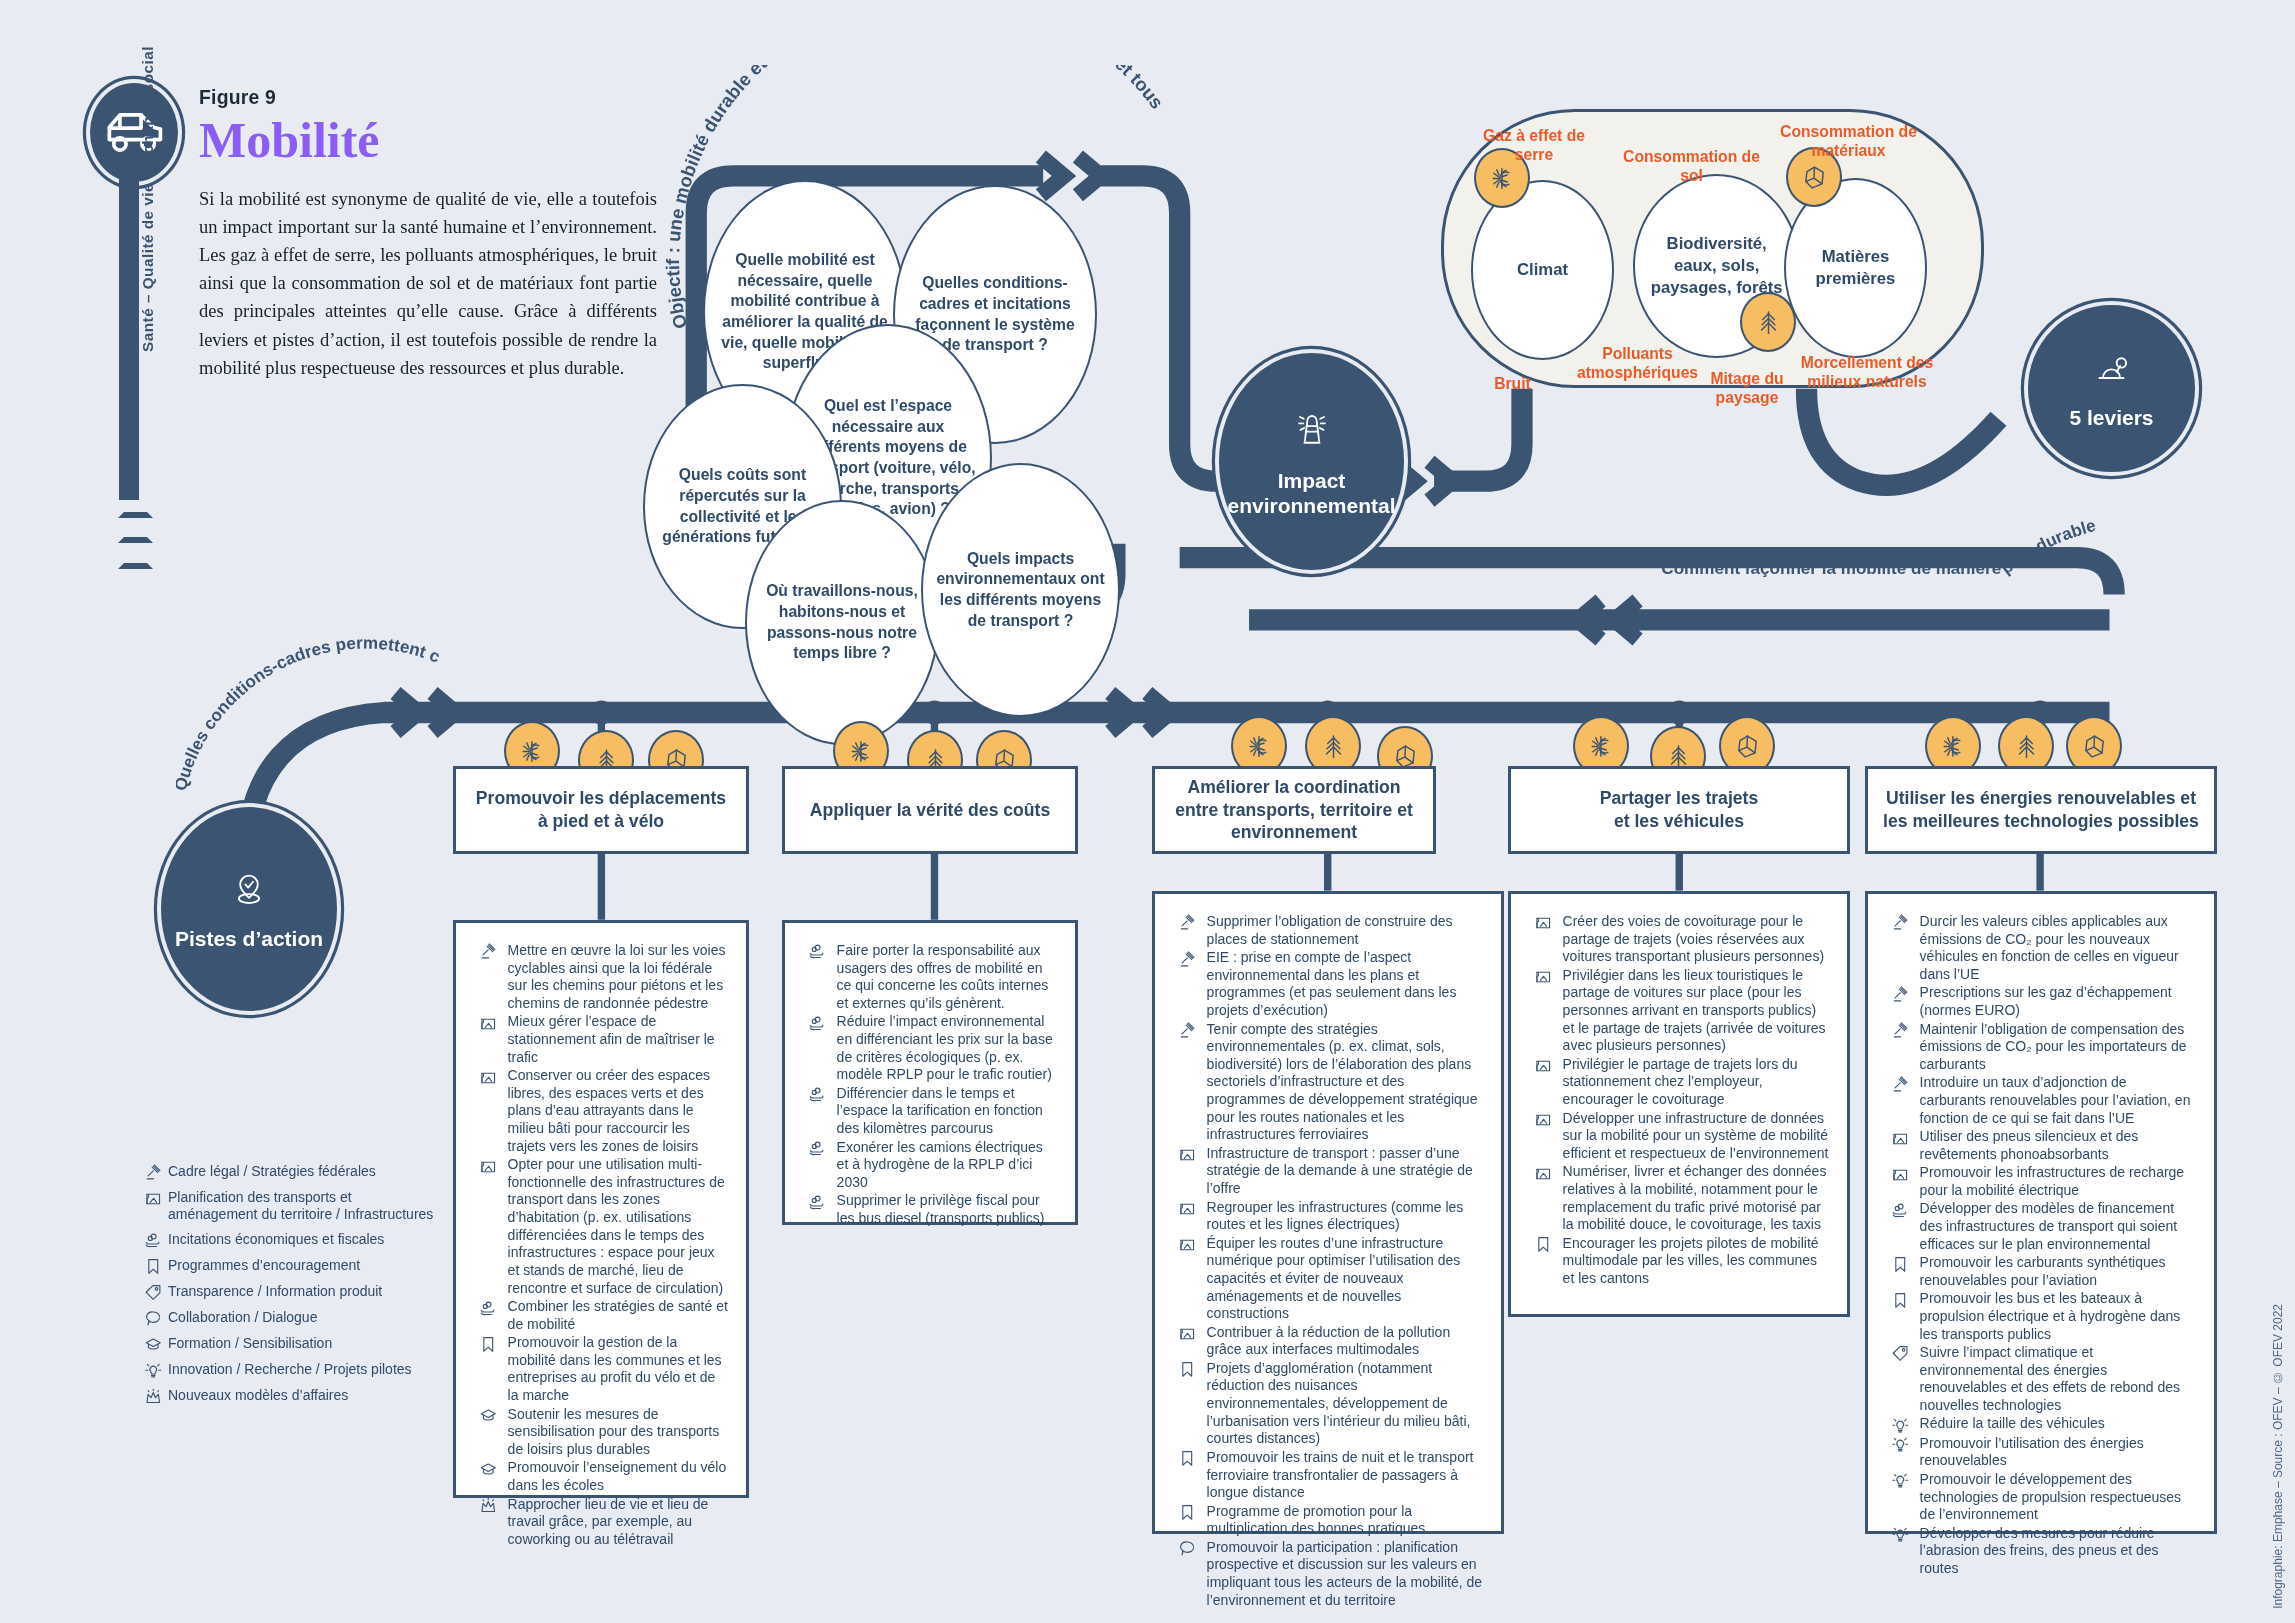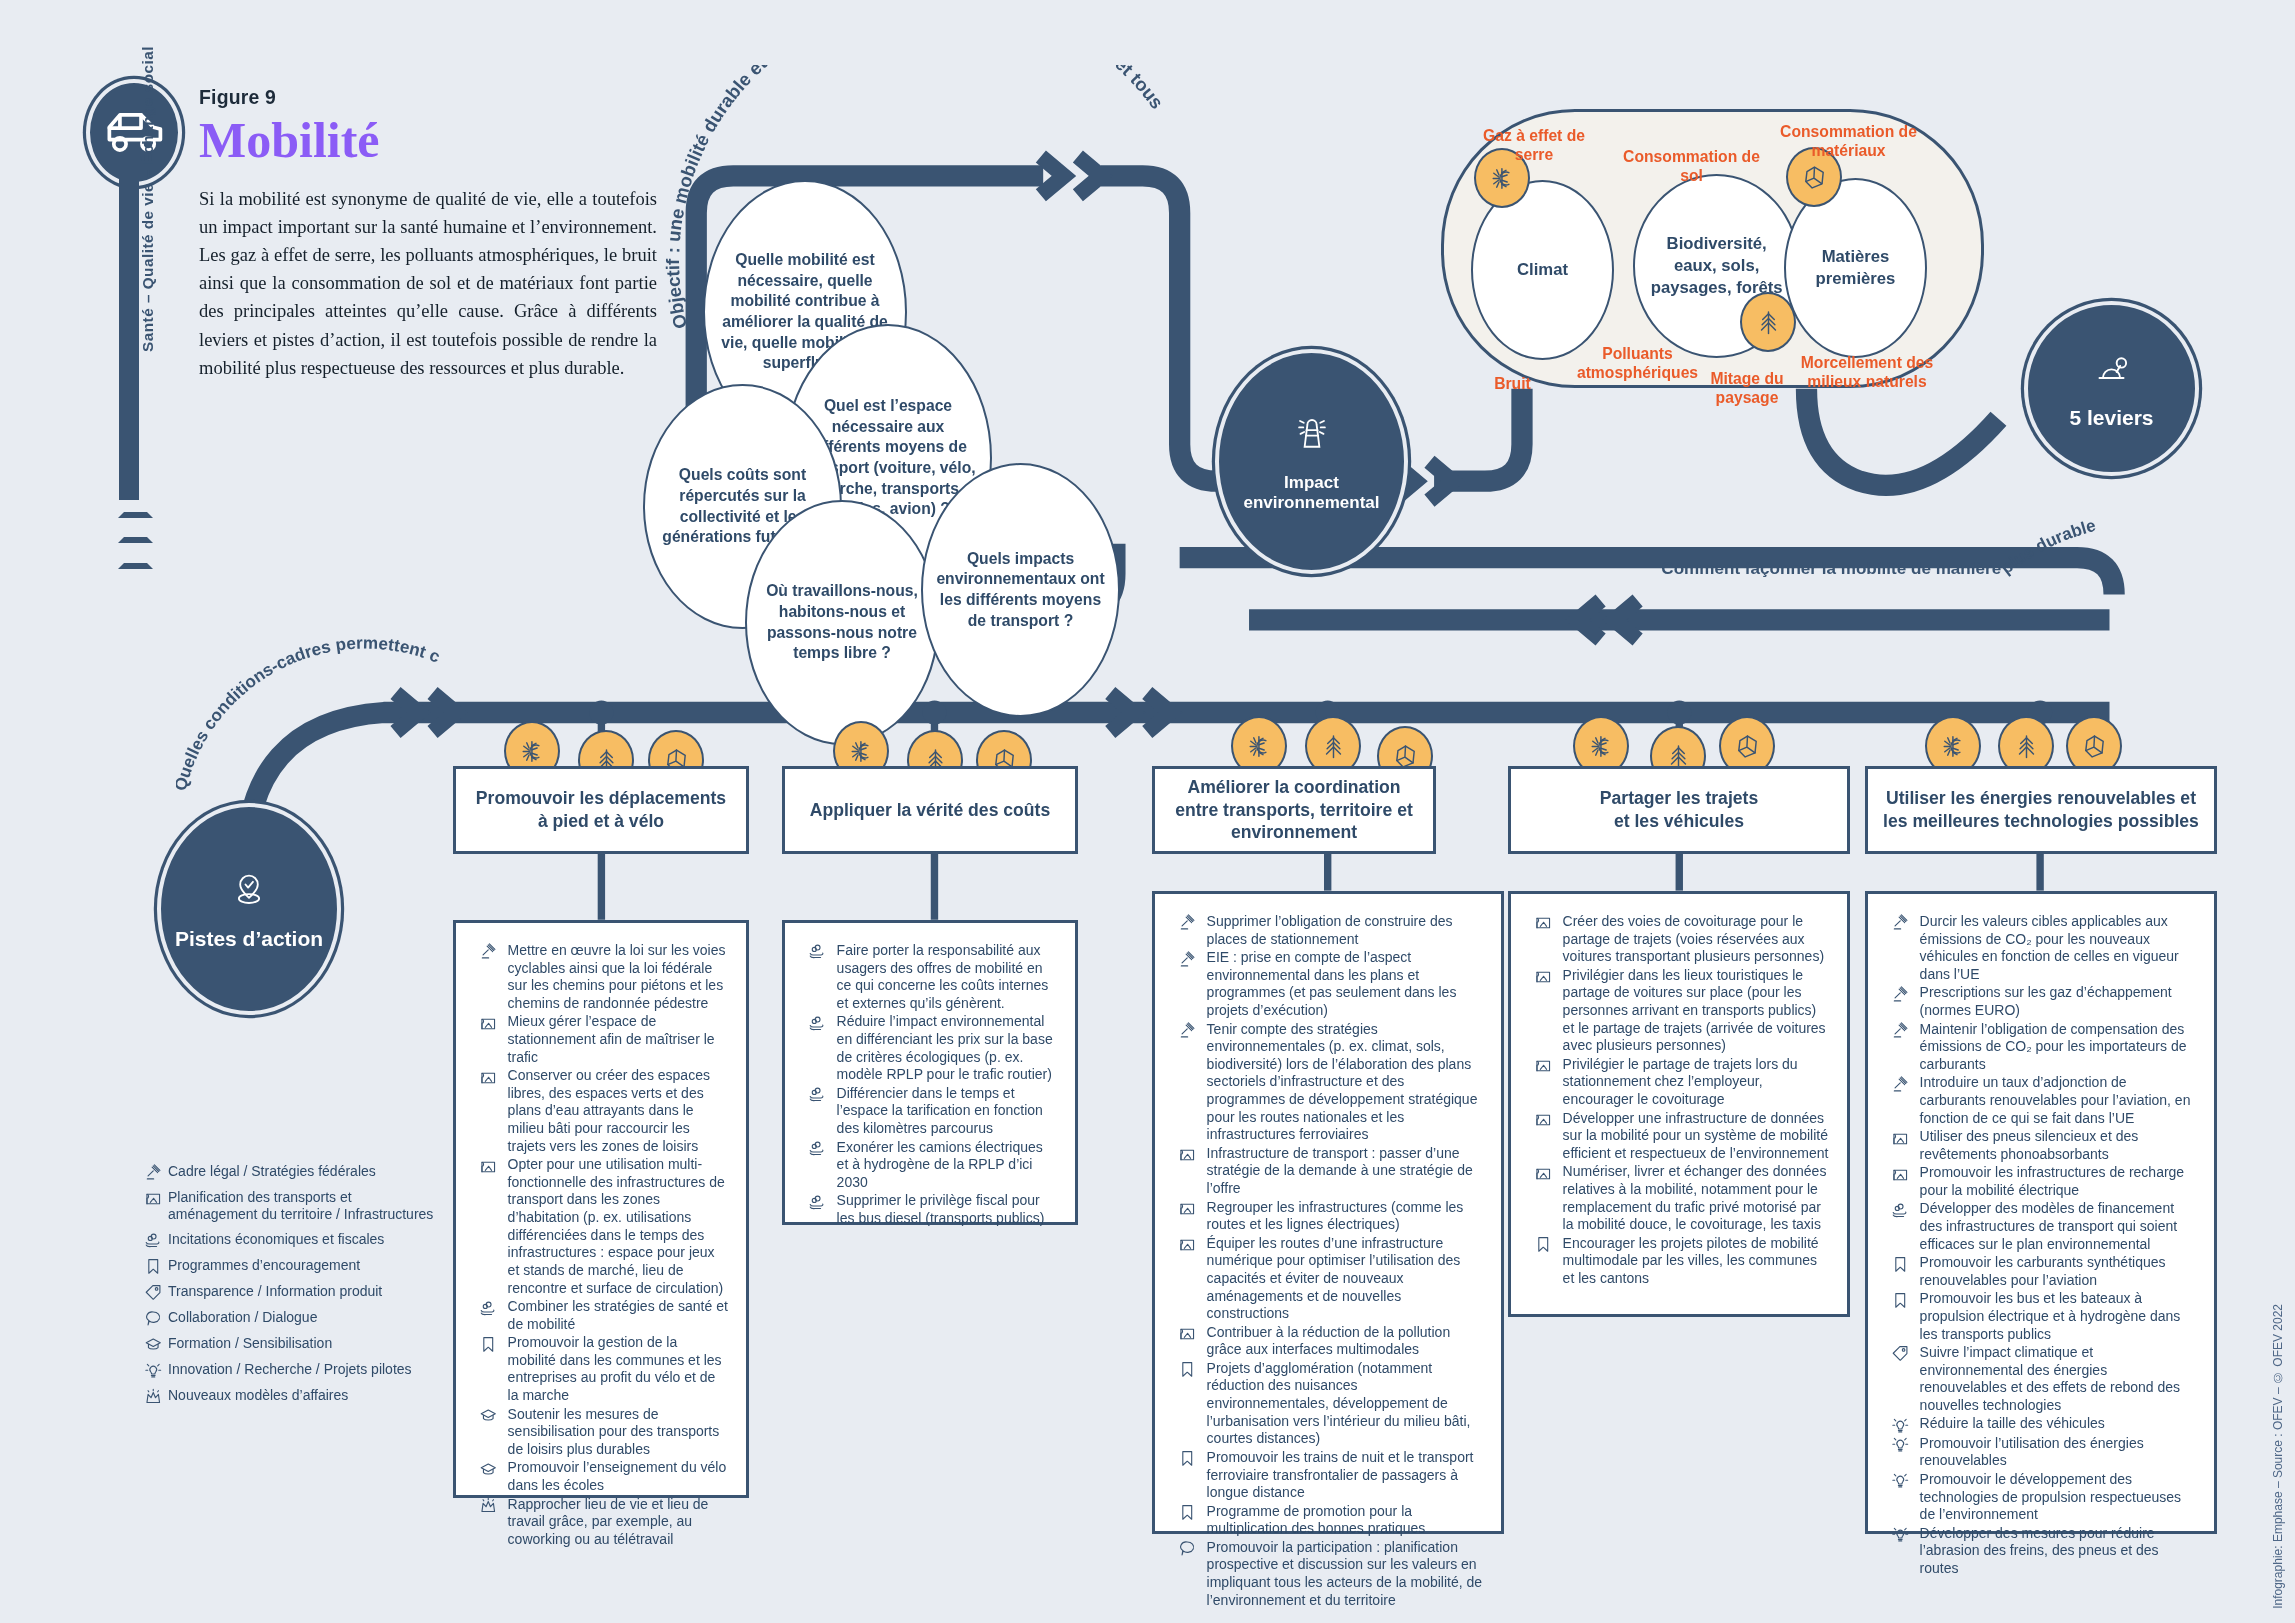--- a/index.html
+++ b/index.html
@@ -159,34 +159,37 @@
         <path id="shapearc" d="M 10 190 L 760 190 A 500 500 0 0 1 960 95" fill="none"></path>
       </defs>
     <text font-family="Liberation Sans, sans-serif" font-size="37" font-weight="bold" fill="#3a5472">
       <textPath href="#shapearc" startOffset="0%" id="shapetext">Comment façonner la mobilité de manière plus durable ?</textPath>
     </text>
   </svg>
 
   <div class="qbub" style="left:703px;top:180px;width:204px;height:264px;font-size:15.7px;">
     <span>Quelle mobilité est nécessaire, quelle mobilité contribue à améliorer la qualité de vie, quelle mobilité est superflue ?</span>
   </div>
+  <div class="qbub" style="left:893px;top:185px;width:204px;height:259px;font-size:15.7px;">
+    <span>Quelles conditions-cadres et incitations façonnent le système de transport ?</span>
+  </div>
   <div class="qbub" style="left:784px;top:324px;width:208px;height:268px;font-size:15.7px;">
     <span>Quel est l’espace nécessaire aux différents moyens de transport (voiture, vélo, marche, transports publics, avion) ?</span>
   </div>
   <div class="qbub" style="left:643px;top:384px;width:199px;height:245px;font-size:15.7px;">
     <span>Quels coûts sont répercutés sur la collectivité et les générations futures ?</span>
   </div>
   <div class="qbub" style="left:745px;top:500px;width:194px;height:245px;font-size:15.7px;">
     <span>Où travaillons-nous, habitons-nous et passons-nous notre temps libre ?</span>
   </div>
   <div class="qbub" style="left:921px;top:463px;width:199px;height:254px;font-size:15.7px;">
     <span>Quels impacts environnementaux ont les différents moyens de transport ?</span>
   </div>
 
-  <div class="bigcirc" style="left:1215px;top:349px;width:185px;height:217px;font-size:17px;">
+  <div class="bigcirc" style="left:1215px;top:349px;width:185px;height:217px;font-size:21px;">
     <span style="margin-bottom:12px;">
       <svg width="46" height="46" viewBox="0 0 100 100" fill="none" stroke="#fff" stroke-width="4" stroke-linecap="round">
         <path d="M40 34 a10 10 0 0 1 20 0 L66 82 L34 82 Z"></path>
         <path d="M38 46 L62 46 M37 58 L63 58"></path>
         <path d="M24 26 L32 30 M22 40 L31 40 M25 54 L33 50"></path>
         <path d="M76 26 L68 30 M78 40 L69 40 M75 54 L67 50"></path>
       </svg>
     </span>
     <span style="padding:0 8.3px;">
       <span>Impact environnemental</span>

